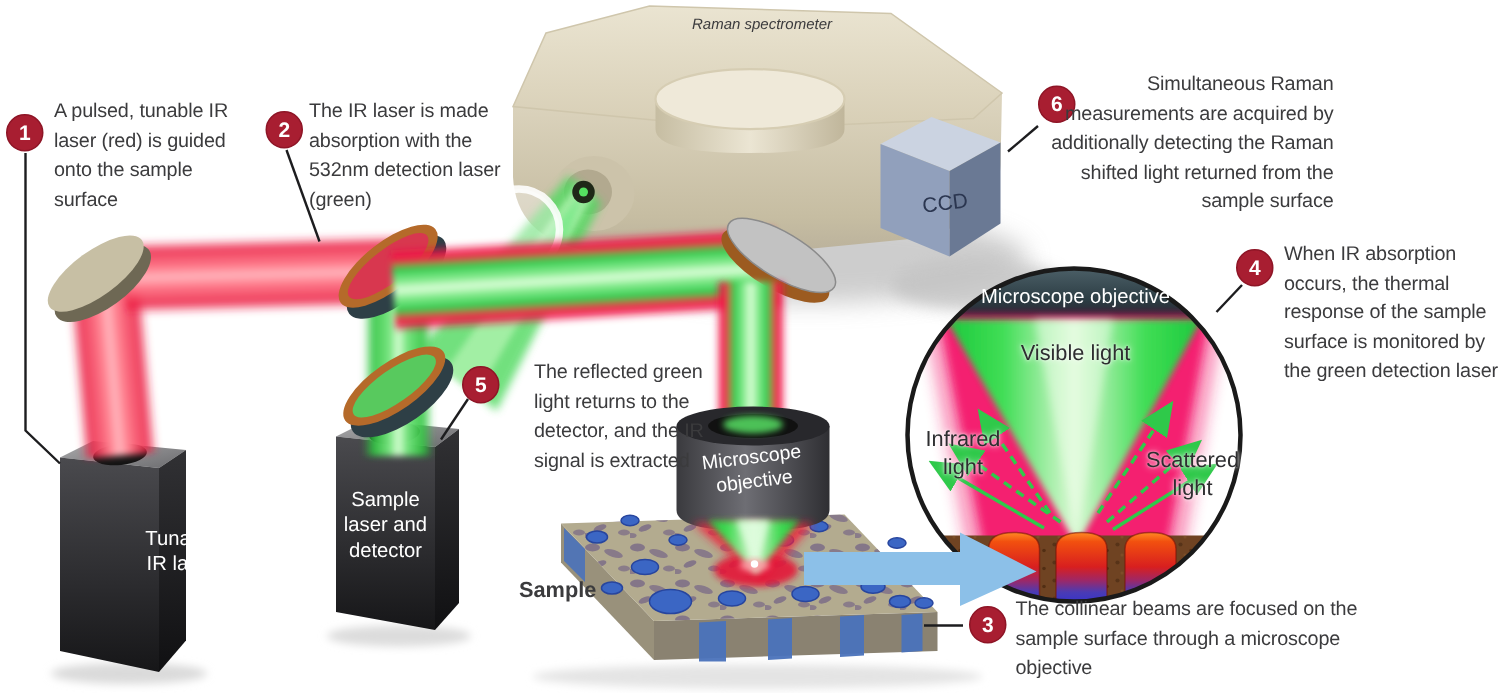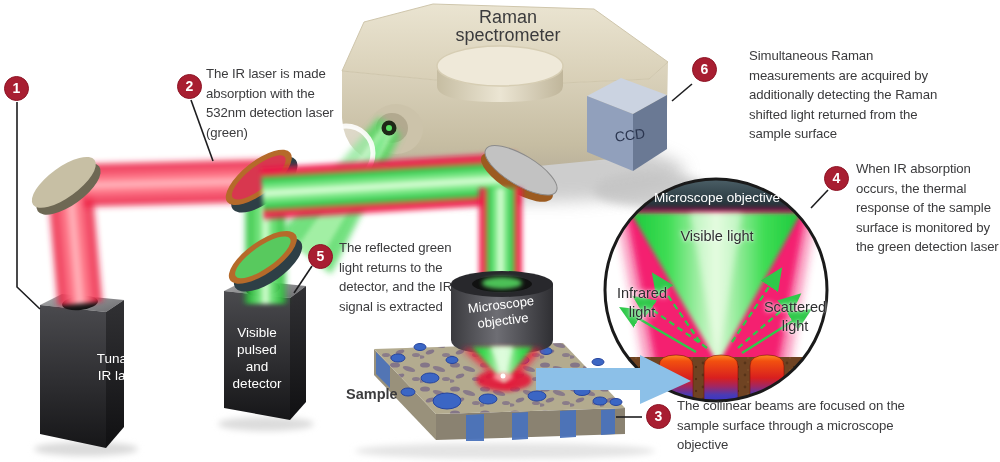--- a/index.html
+++ b/index.html
@@ -315,40 +315,41 @@
   <path d="M17,102 L17,287 L40,309"></path>
   <path d="M191,100 L213,161"></path>
   <path d="M616,417 L642,417"></path>
   <path d="M828,190 L811,208"></path>
   <path d="M312,266 L294,293"></path>
   <path d="M692,84 L672,101"></path>
 </g>
 </svg>
 
 <div class="badge" style="left:4px;top:76px;"><span>1</span></div>
+<div class="ann-text" style="left:36px;top:64px;width:126px;">A pulsed, tunable IR laser (red) is guided onto the sample surface</div>
 
 <div class="badge" style="left:177px;top:74px;"><span>2</span></div>
 <div class="ann-text" style="left:206px;top:64px;width:134px;">The IR laser is made absorption with the 532nm detection laser (green)</div>
 
 <div class="badge" style="left:646px;top:404px;"><span>3</span></div>
 <div class="ann-text" style="left:677px;top:396px;width:232px;">The collinear beams are focused on the sample surface through a microscope objective</div>
 
 <div class="badge" style="left:824px;top:166px;"><span>4</span></div>
 <div class="ann-text" style="left:856px;top:159px;width:146px;">When IR absorption occurs, the thermal response of the sample surface is monitored by the green detection laser</div>
 
 <div class="badge" style="left:308px;top:244px;"><span>5</span></div>
-<div class="ann-text" style="left:339px;top:238px;width:136px;">The reflected green light returns to the detector, and the IR signal is extracted</div>
+<div class="ann-text" style="left:356px;top:238px;width:136px;">The reflected green light returns to the detector, and the IR signal is extracted</div>
 
 <div class="badge" style="left:692px;top:57px;"><span>6</span></div>
-<div class="ann-text" style="left:749px;top:46px;width:194px;">Simultaneous Raman measurements are acquired by additionally detecting the Raman shifted light returned from the sample surface</div>
-
-<div class="lbl dev-label" style="left:448px;top:8px;width:120px;font-size:18px;line-height:18px;">Raman spectrometer</div>
+<div class="ann-text" style="left:695px;top:46px;width:194px;text-align:right;">Simultaneous Raman measurements are acquired by additionally detecting the Raman shifted light returned from the sample surface</div>
+
+<div class="lbl dev-label" style="left:448px;top:8px;width:120px;font-size:10px;line-height:18px;font-style:italic;">Raman spectrometer</div>
 <div class="lbl dev-label" style="left:604px;top:127px;width:52px;font-size:14px;color:#2B3650;transform:rotate(-7deg);">CCD</div>
 <div class="lbl dev-label white" style="left:43px;top:350px;width:60px;font-size:13.5px;line-height:17px;margin-left:48px;">Tunable IR laser</div>
-<div class="lbl dev-label white" style="left:226px;top:324px;width:62px;font-size:13.5px;line-height:17px;">Visible pulsed and detector</div>
+<div class="lbl dev-label white" style="left:226px;top:324px;width:62px;font-size:13.5px;line-height:17px;">Sample laser and detector</div>
 <div class="lbl dev-label white" style="left:452px;top:297px;width:100px;font-size:13px;line-height:16px;transform:rotate(-7deg);">Microscope objective</div>
 <div class="lbl" style="left:346px;top:386px;font-size:14.5px;font-weight:bold;">Sample</div>
 
 <div class="lbl dev-label white" style="left:632px;top:190px;width:170px;font-size:13.5px;">Microscope objective</div>
 <div class="lbl dev-label halo" style="left:678px;top:227px;width:78px;font-size:14.5px;line-height:19px;color:#2E2E30;">Visible light</div>
 <div class="lbl dev-label halo" style="left:750px;top:298px;width:90px;font-size:14.5px;line-height:19px;color:#2E2E30;">Scattered light</div>
 <div class="lbl dev-label halo" style="left:602px;top:284px;width:80px;font-size:14.5px;line-height:19px;color:#2E2E30;">Infrared light</div>
 
 </div>
 

